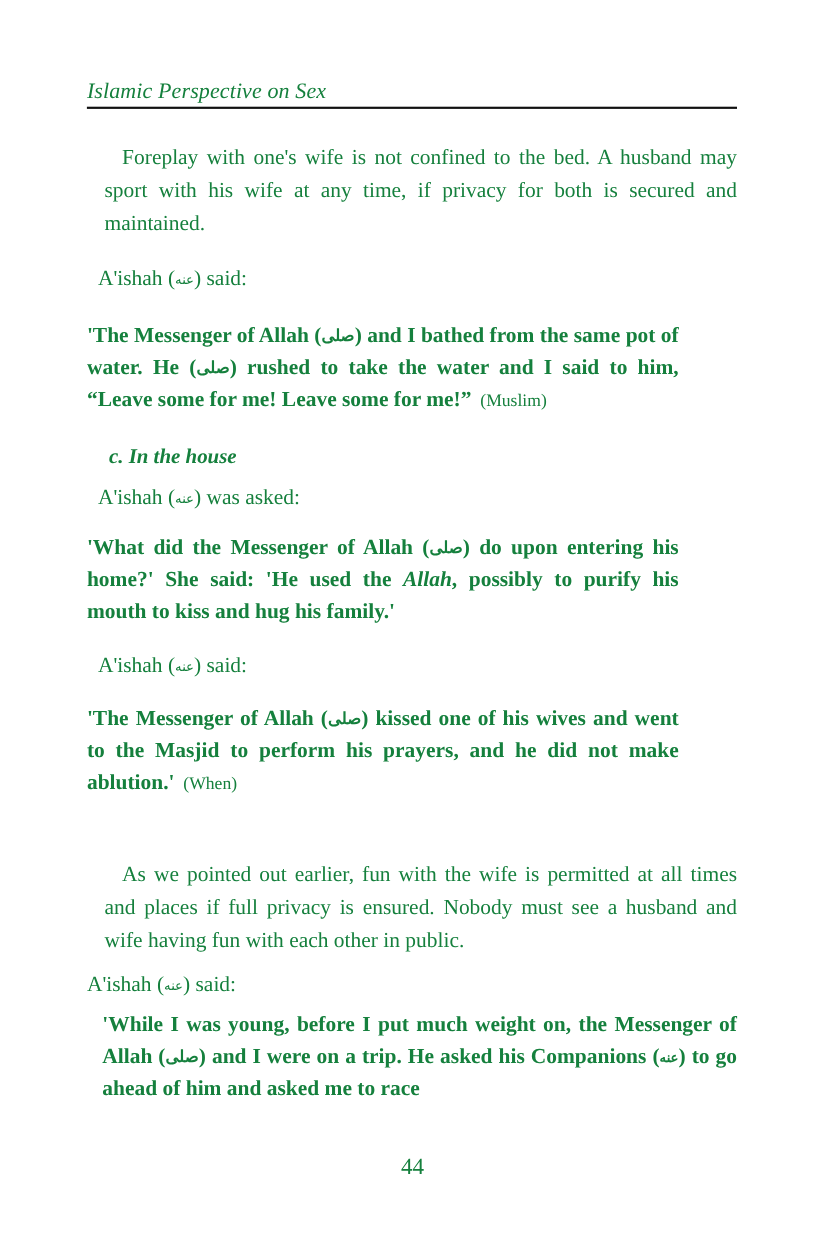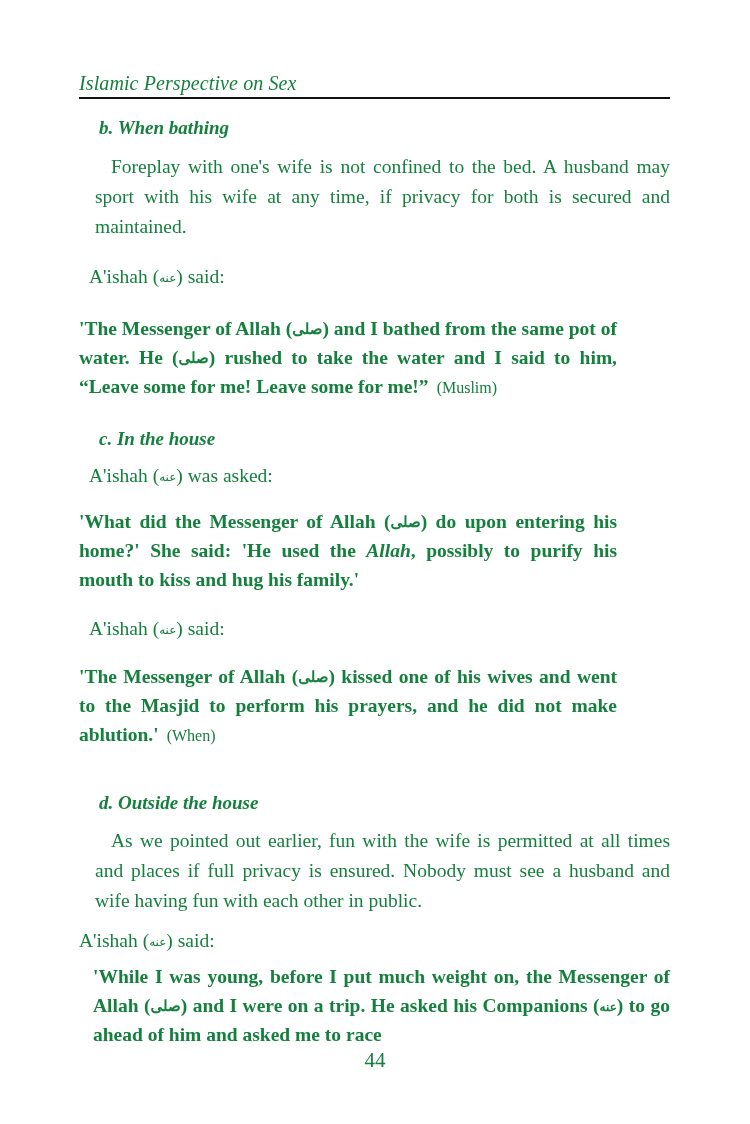--- a/index.html
+++ b/index.html
@@ -127,21 +127,20 @@
 <body>
 
 <div class="page">
   <div class="content">
 
     <div class="runhead">Islamic Perspective on Sex</div>
     <div class="runhead-rule"></div>
 
     <div class="sp-18"></div>
 
-    <div class="heading">b. When bathing</div>
 
     <div class="sp-12"></div>
 
     <p class="body-par last-line-left">Foreplay with one's wife is not confined to the bed. A husband may sport with his wife at any time, if privacy for both is secured and maintained.</p>
 
     <div class="sp-20"></div>
 
     <p class="speaker indent"><span>A'ishah</span> (<span class="hon">عنه</span>) <span>said:</span></p>
 
     <div class="sp-22"></div>
@@ -164,21 +163,20 @@
 
     <p class="speaker indent"><span>A'ishah</span> (<span class="hon">عنه</span>) <span>said:</span></p>
 
     <div class="sp-18"></div>
 
     <p class="quote deep"><span>'The Messenger of Allah (</span><span class="hon hon-wide">صلى</span><span>) kissed one of his wives and went to the Masjid to perform his prayers, and he did not make ablution.'</span><span class="attrib">(When)</span></p>
 
     <div class="sp-30"></div>
     <div class="sp-12"></div>
 
-    <div class="heading">d. Outside the house</div>
 
     <div class="sp-12"></div>
 
     <p class="body-par last-line-left">As we pointed out earlier, fun with the wife is permitted at all times and places if full privacy is ensured. Nobody must see a husband and wife having fun with each other in public.</p>
 
     <div class="sp-10"></div>
 
     <p class="speaker"><span>A'ishah</span> (<span class="hon">عنه</span>) <span>said:</span></p>
 
     <div class="sp-6"></div>

